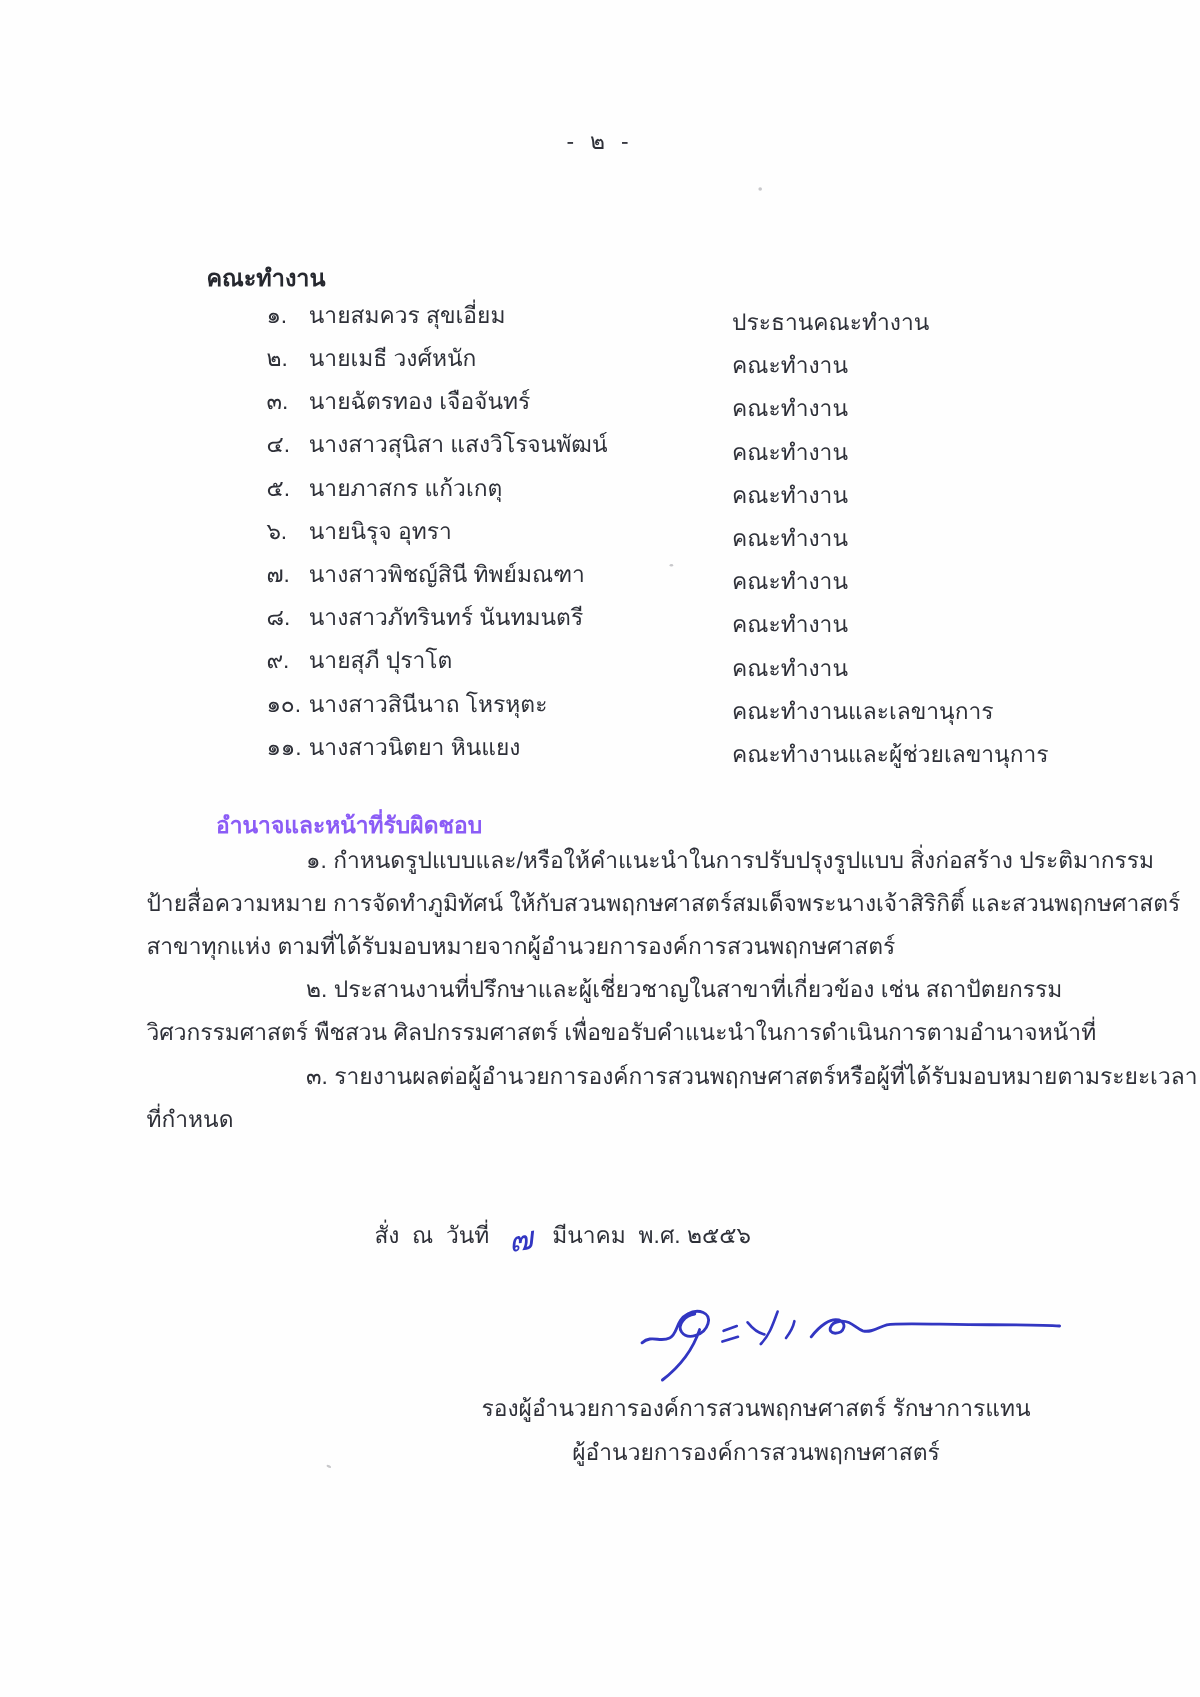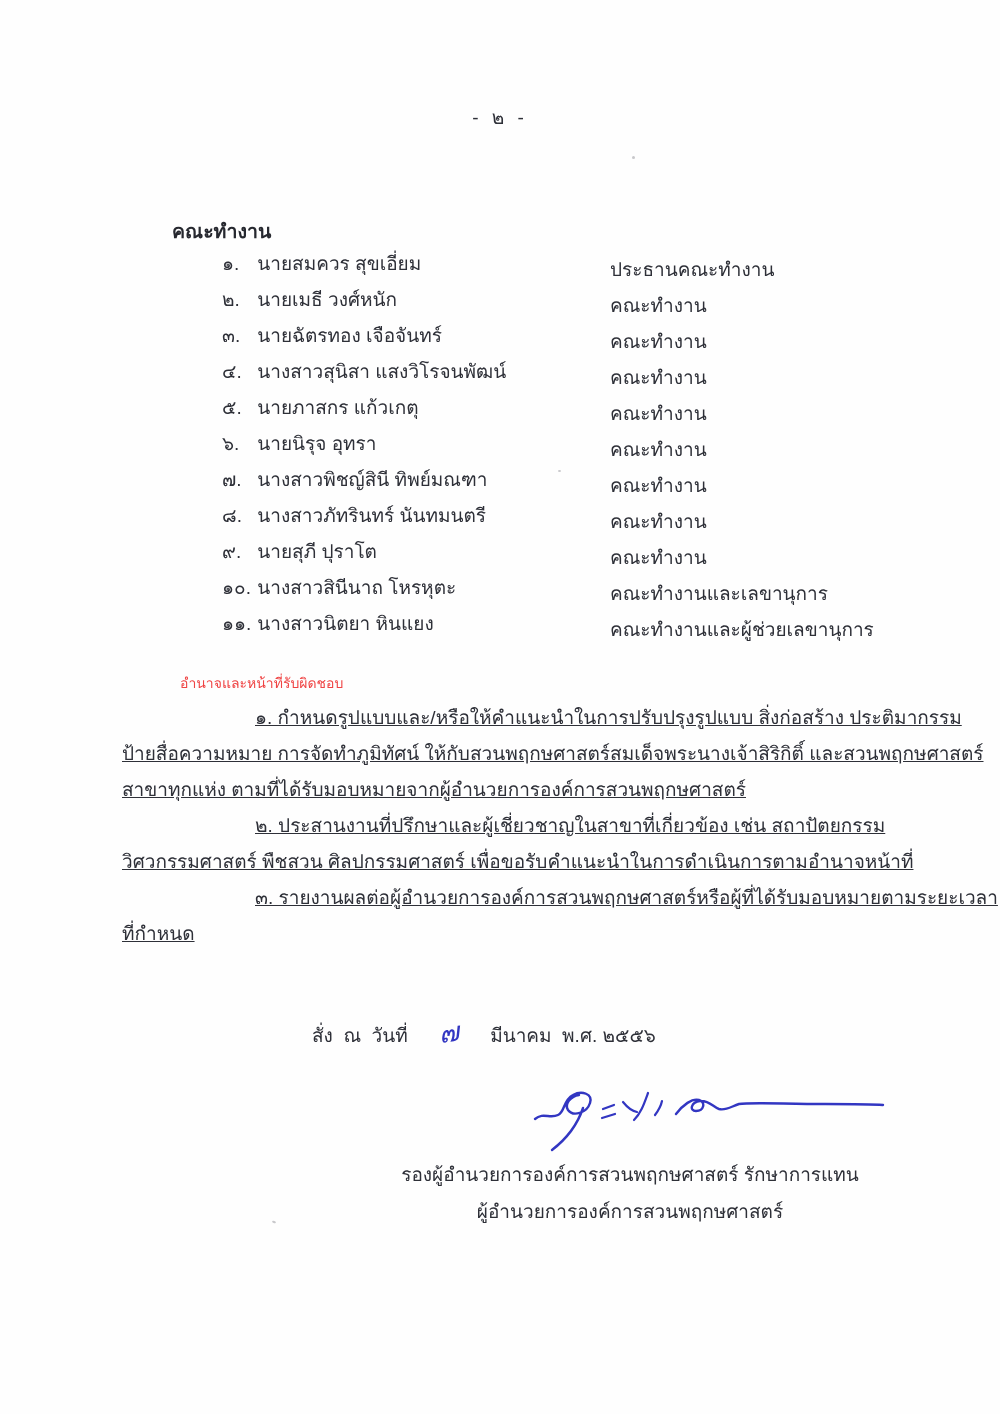--- a/index.html
+++ b/index.html
@@ -24,30 +24,30 @@
     position:absolute;left:222px;top:246px;width:700px;
   }
   .member-row{
     position:relative;line-height:36px;height:36px;white-space:nowrap;
   }
   .m-no{display:inline-block;min-width:30px;}
   .m-name{display:inline-block;}
   .m-role{position:absolute;left:388px;top:6px;}
   .duties-heading{
     position:absolute;left:180px;top:672px;
-    font-weight:normal;font-size:14px;color:#ef4444;
+    font-weight:bold;font-size:19px;color:#8b5cf6;
   }
   .duties-body{
     position:absolute;left:122px;top:700px;width:794px;
   }
-  .duties-body .line{line-height:36px;height:36px;white-space:nowrap;text-decoration:underline;}
+  .duties-body .line{line-height:36px;height:36px;white-space:nowrap;}
   .duties-body .indent{padding-left:133px;}
   .order-date{
     position:absolute;left:312px;top:1014px;height:42px;
-    display:flex;align-items:center;gap:31px;white-space:pre;
+    display:flex;gap:16px;white-space:pre;
   }
   .handwritten-day{
     font-size:27px;
     transform:rotate(-8deg) translateY(-3px);
     display:inline-block;
     font-style:italic;
   }
   .signature-svg{position:absolute;left:505px;top:1072px;}
   .signer-block{
     position:absolute;left:385px;top:1156px;width:490px;

